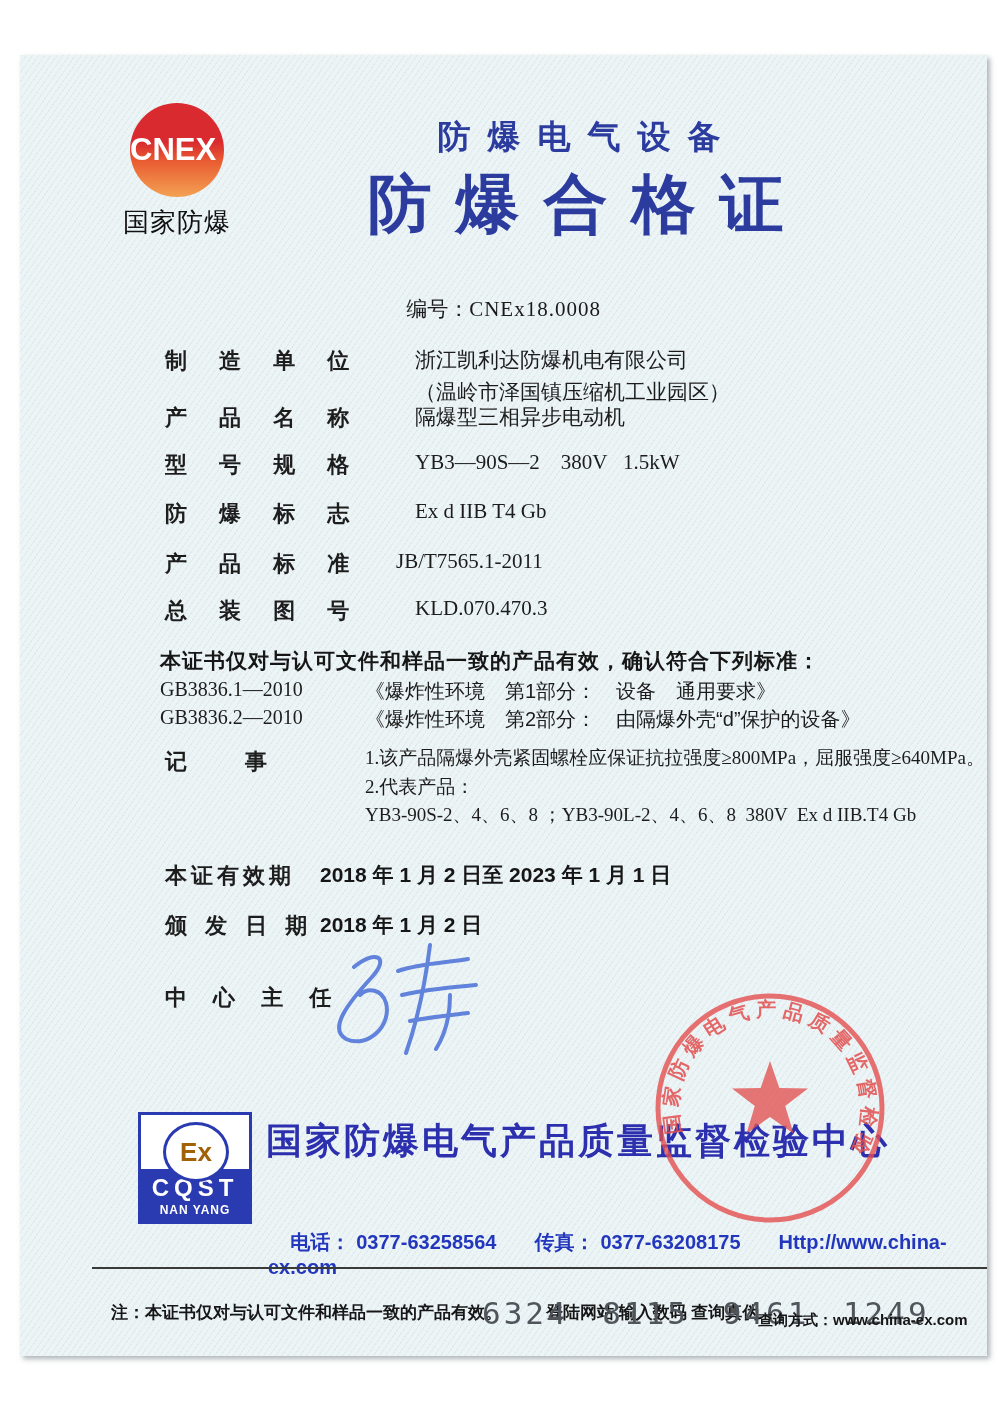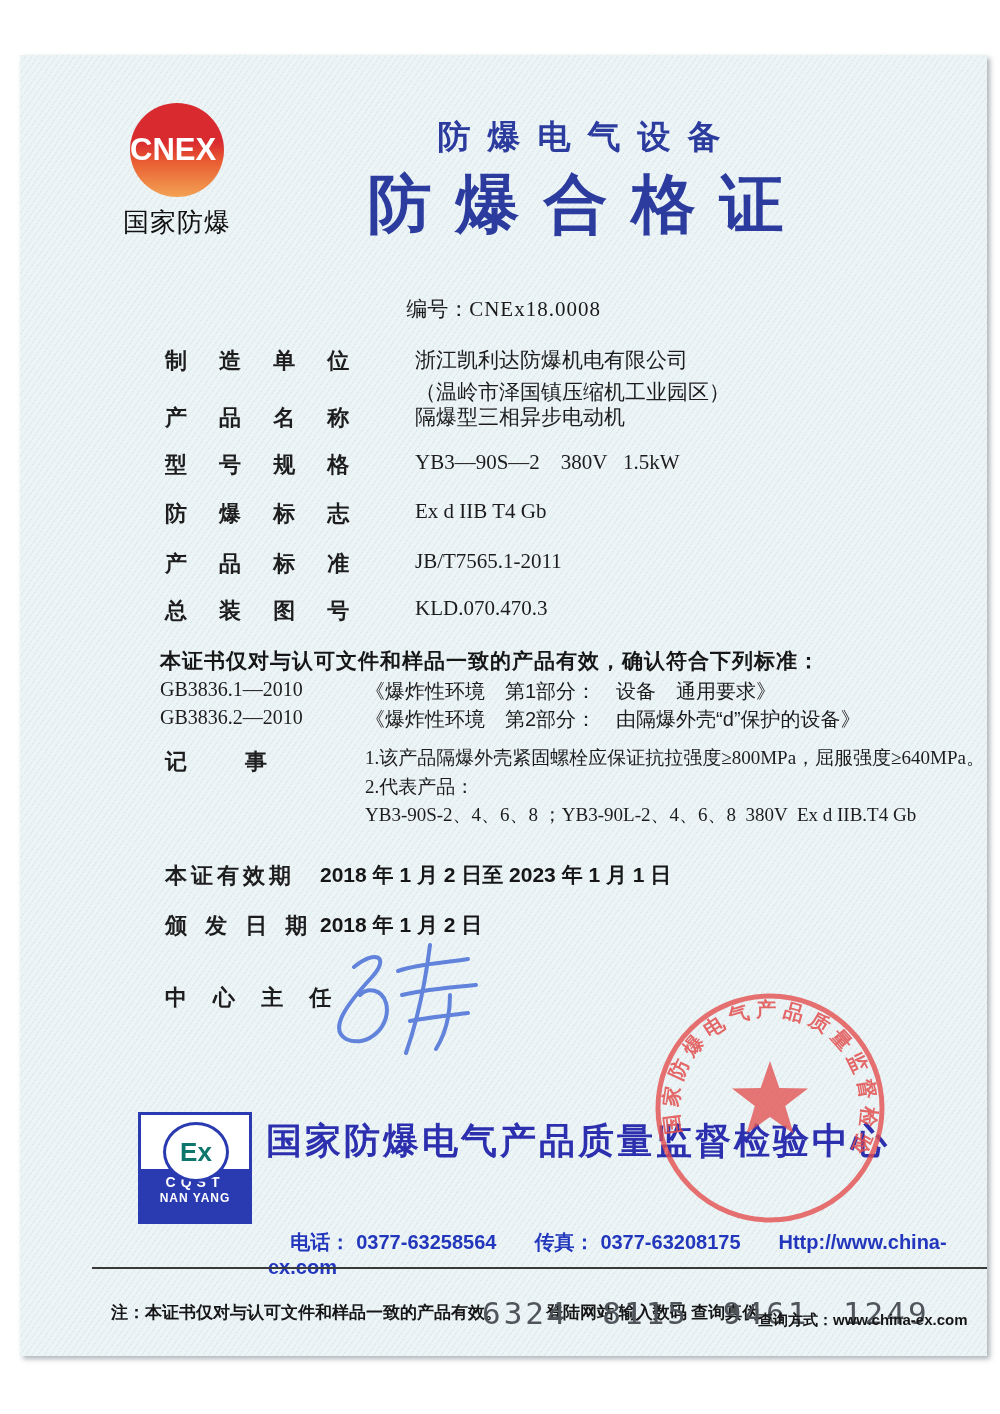--- a/index.html
+++ b/index.html
@@ -46,22 +46,22 @@
   
   .exlogo{
     left:118px;top:1057px;width:114px;height:112px;border:3px solid #2a3ab0;
     background:#fff;box-sizing:border-box;
   }
   .exlogo .band{position:absolute;left:0;bottom:0;width:100%;height:52px;background:#2a3ab0;text-align:center;}
   .exlogo .excircle{
     position:absolute;left:22px;top:7px;width:60px;height:54px;border:3px solid #2a3ab0;border-radius:50%;
     background:#fff;display:flex;align-items:center;justify-content:center;z-index:2;
   }
-  .exlogo .extext{font-size:26px;font-weight:bold;color:#0f766e;}
-  .exlogo .cqst{color:#fff;font-size:14px;font-weight:bold;letter-spacing:5px;margin-top:5px;}
+  .exlogo .extext{font-size:26px;font-weight:bold;color:#a16207;}
+  .exlogo .cqst{color:#fff;font-size:24px;font-weight:bold;letter-spacing:5px;margin-top:5px;}
   .exlogo .nanyang{color:#fff;font-size:12px;font-weight:bold;letter-spacing:1px;margin-top:1px;}
   .issuer-name{left:246px;top:1062px;width:655px;font-size:36px;font-weight:bold;color:#2c2fae;letter-spacing:3px;white-space:nowrap;}
   .addr-line{left:288px;top:1120px;font-size:20px;font-weight:bold;color:#2337bd;white-space:pre-wrap;}
   .phone-line{left:248px;top:1151px;font-size:20px;font-weight:bold;color:#2337bd;white-space:pre-wrap;}
   .addr-line span,.phone-line span{margin-right:6px;}
   .gap{display:inline-block;width:26px;}
 
   
   .foot-line{left:72px;top:1212px;width:895px;height:2px;background:#3a3a3a;}
   .foot-note-row{left:72px;top:1226px;font-size:17px;font-weight:600;color:#161616;white-space:pre-wrap;}
@@ -98,21 +98,21 @@
   <div class="abs fval" style="left:395px;top:348px;">隔爆型三相异步电动机</div>
   <div class="abs flabel" style="left:145px;top:348px;">产 品 名 称</div>
 
   <div class="abs flabel" style="left:145px;top:395px;">型 号 规 格</div>
   <div class="abs fval" style="left:395px;top:395px;">YB3—90S—2    380V   1.5kW</div>
 
   <div class="abs flabel" style="left:145px;top:444px;">防 爆 标 志</div>
   <div class="abs fval" style="left:395px;top:444px;">Ex d IIB T4 Gb</div>
 
   <div class="abs flabel" style="left:145px;top:494px;">产 品 标 准</div>
-  <div class="abs fval" style="left:395px;top:494px;">JB/T7565.1-2011</div>
+  <div class="abs fval" style="left:376px;top:494px;">JB/T7565.1-2011</div>
 
   <div class="abs flabel" style="left:145px;top:541px;">总 装 图 号</div>
   <div class="abs fval" style="left:395px;top:541px;">KLD.070.470.3</div>
 
   <div class="abs std-intro">本证书仅对与认可文件和样品一致的产品有效，确认符合下列标准：</div>
   <div class="abs std-code" style="left:140px;top:623px;">GB3836.1—2010</div>
   <div class="abs std-name" style="left:345px;top:623px;">《爆炸性环境　第1部分：　设备　通用要求》</div>
   <div class="abs std-code" style="left:140px;top:651px;">GB3836.2—2010</div>
   <div class="abs std-name" style="left:345px;top:651px;">《爆炸性环境　第2部分：　由隔爆外壳“d”保护的设备》</div>
 

